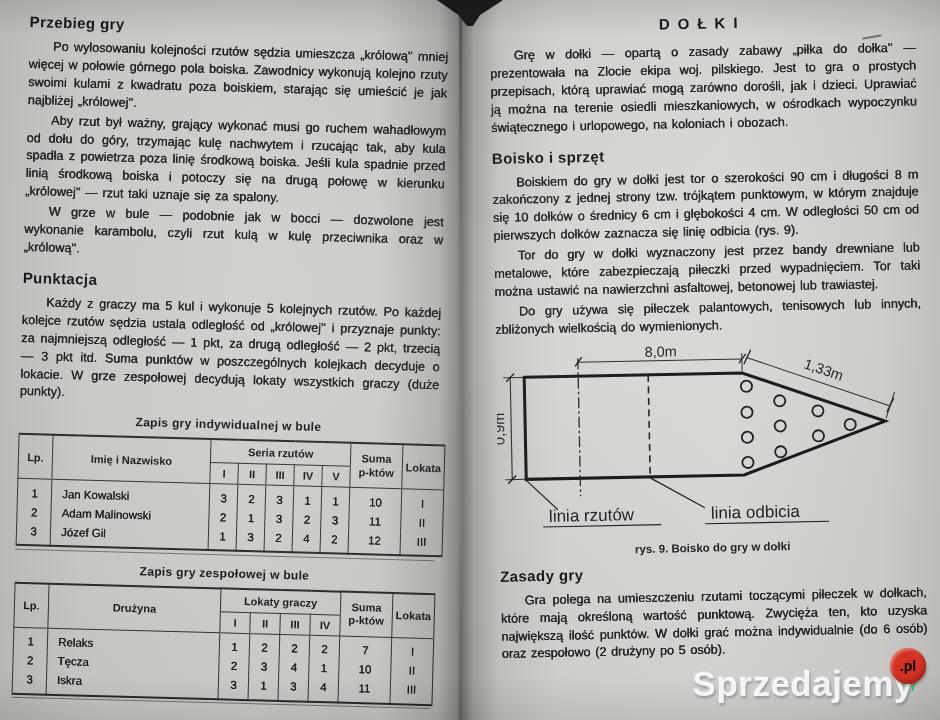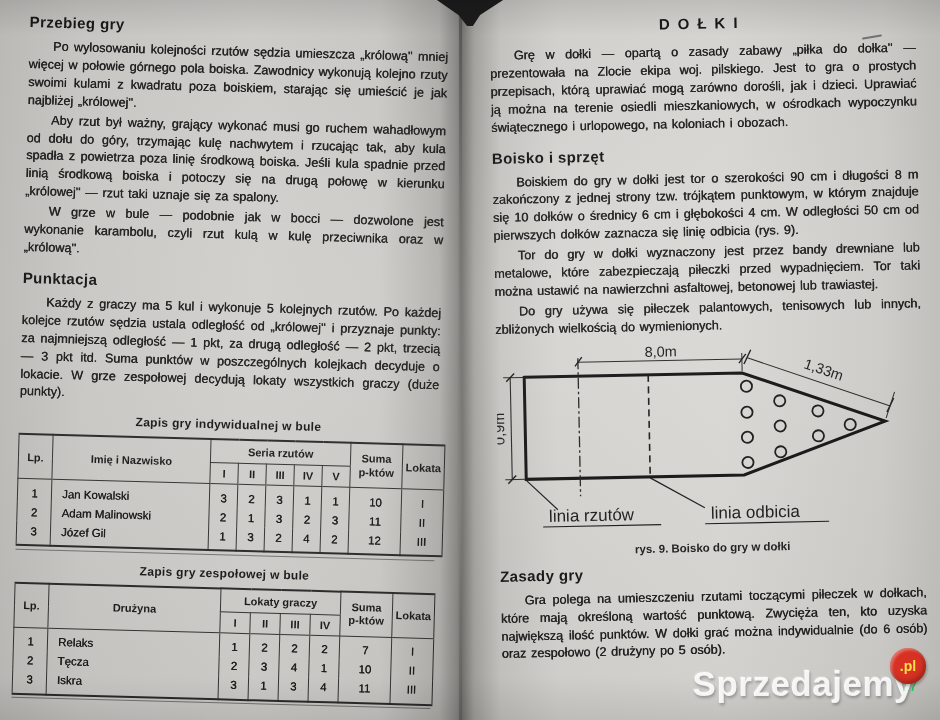--- a/index.html
+++ b/index.html
@@ -83,21 +83,21 @@
     text-shadow:0.3px 0 0 currentColor;
   }
   .watermark{position:absolute;right:26px;bottom:16px;z-index:8;}
   .wm-text{
     font-size:35px;font-weight:bold;letter-spacing:0.5px;
     color:rgba(255,255,255,0.88);
     text-shadow:1px 2px 3px rgba(0,0,0,0.28), -1px -1px 1px rgba(255,255,255,0.25);
   }
   .wm-badge{
     position:absolute;right:-12px;top:-16px;width:36px;height:36px;border-radius:50%;
-    color:#fde047;font-size:14px;font-weight:bold;display:flex;align-items:center;justify-content:center;
+    color:#000000;font-size:14px;font-weight:bold;display:flex;align-items:center;justify-content:center;
     box-shadow:1px 2px 3px rgba(0,0,0,0.3), inset -2px -3px 4px rgba(0,0,0,0.25), inset 2px 2px 3px rgba(255,255,255,0.35);
   }
 </style>
 </head>
 <body>
 
 <div class="page page-left"></div>
 <div class="page page-right"></div>
 <div class="spine-line"></div>
 <div class="spine-notch"></div>

